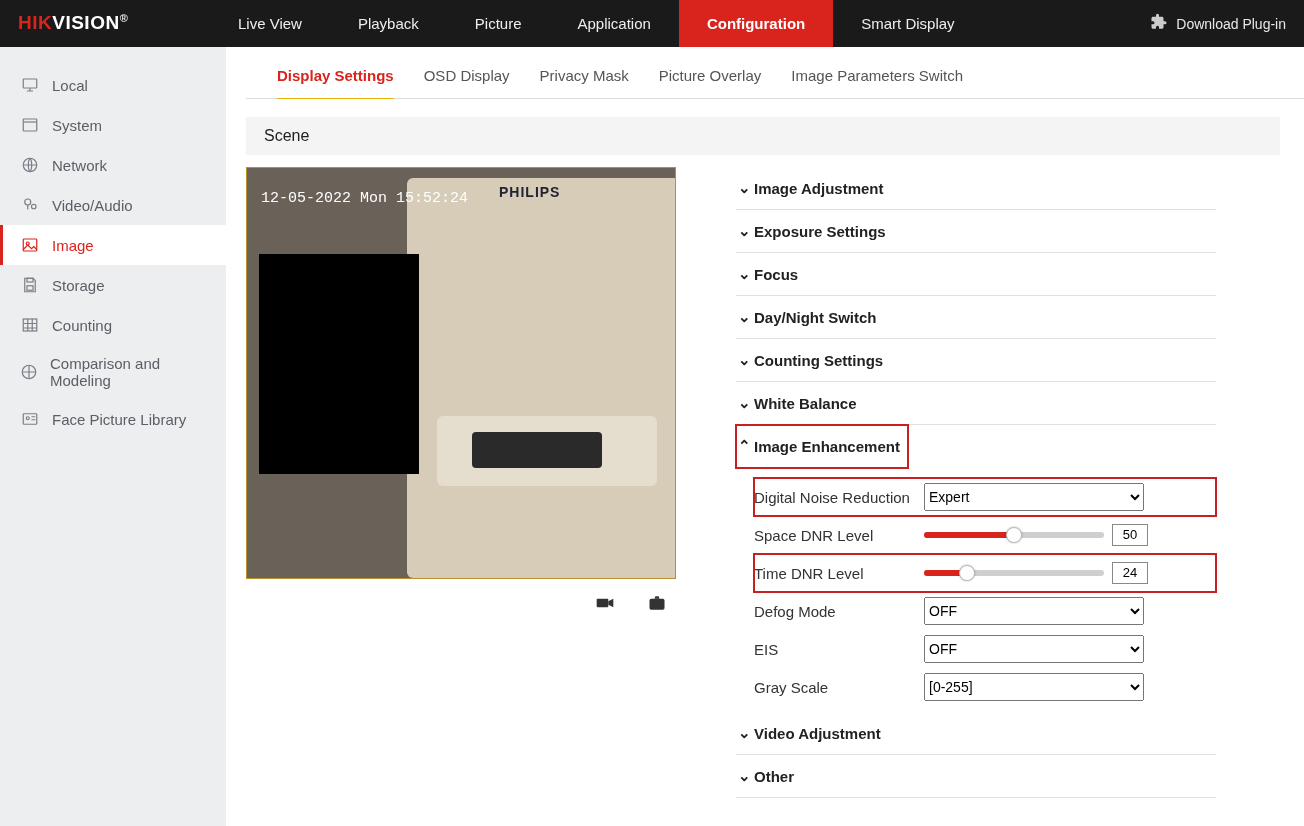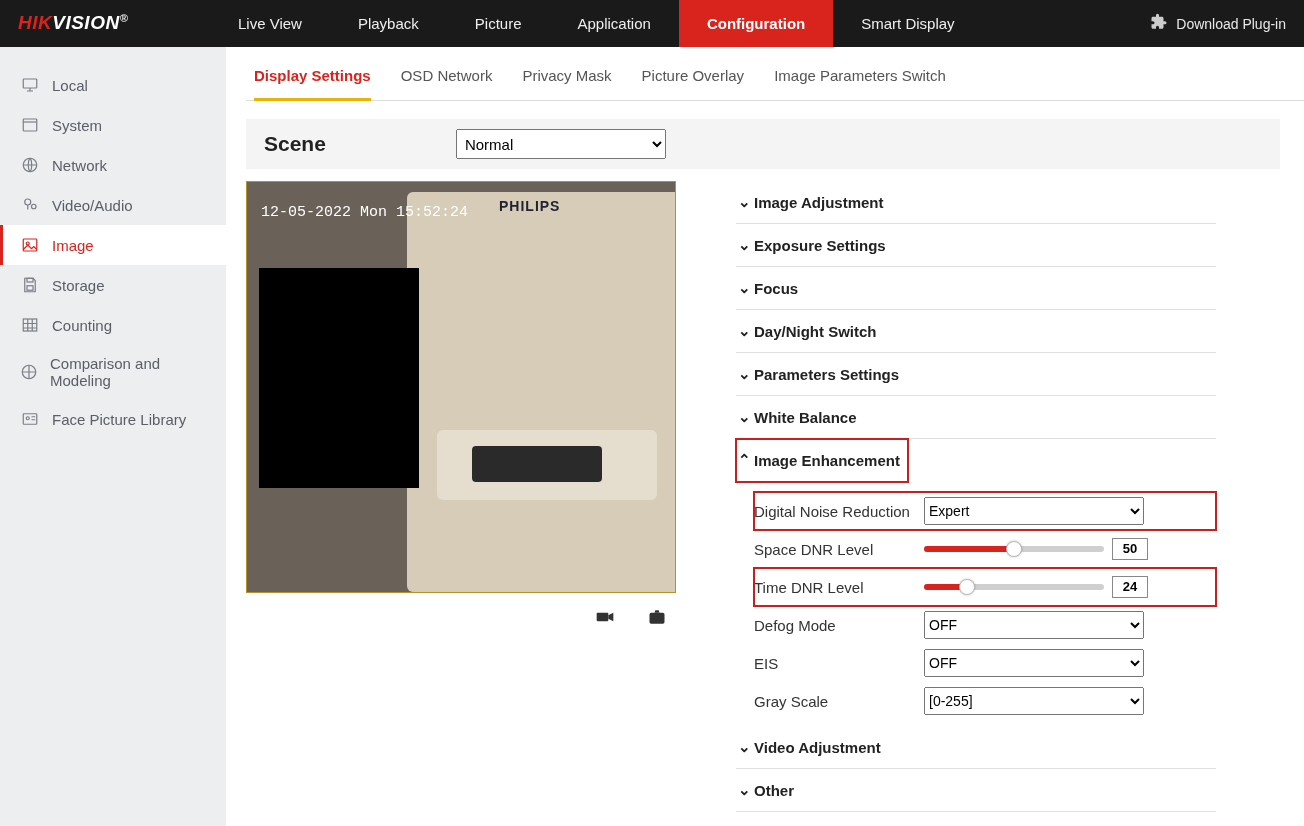--- a/index.html
+++ b/index.html
@@ -1,20 +1,20 @@
 <!DOCTYPE html>
 <html><head>
 <meta charset="utf-8">
 <style>
   * { box-sizing: border-box; margin: 0; padding: 0; font-family: Arial, Helvetica, sans-serif; }
   body { width: 1304px; height: 826px; overflow: hidden; background: #fff; }
 
   
   .topbar { height: 47px; background: #1a1a1a; display: flex; align-items: center; color: #e8e8e8; font-size: 15px; }
-  .logo { width: 210px; padding-left: 18px; font-weight: bold; font-style: italic; font-size: 19px; letter-spacing: .5px; }
+  .logo { width: 210px; padding-left: 18px; font-weight: bold; font-size: 19px; letter-spacing: .5px; }
   .logo .hik { color: #d9241d; }
   .logo .vision { color: #fff; }
   .logo .reg { font-size: 11px; vertical-align: super; }
   .navtabs { display: flex; height: 100%; }
   .navtab { padding: 0 28px; display: flex; align-items: center; cursor: pointer; color: #eee; }
   .navtab.active { background: #d9241d; color: #fff; font-weight: bold; }
   .top-right { margin-left: auto; padding-right: 18px; display: flex; align-items: center; gap: 8px; cursor: pointer; font-size: 14px; }
   .puzzle-icon svg { width: 18px; height: 18px; fill: #ccc; }
 
   
@@ -24,25 +24,25 @@
   .side-item.active { background: #fff; color: #d9241d; border-left: 3px solid #d9241d; padding-left: 17px; }
   .side-item .ico { width: 20px; height: 20px; display:flex; align-items:center; justify-content:center; }
   .side-item .ico svg { width: 18px; height: 18px; fill:none; stroke:#7a7f86; stroke-width:1.6; }
   .side-item.active .ico svg { stroke:#d9241d; fill:none; }
 
   .content { flex:1; background:#fff; padding: 14px 0 0 20px; overflow:auto; }
 
   
   .subtabs { display:flex; gap: 30px; border-bottom: 1px solid #ddd; padding-left: 8px; }
   .subtab { padding: 6px 0 14px 0; color:#555; font-size:15px; cursor:pointer; }
-  .subtab.active { color:#d9241d; font-weight:bold; border-bottom: 3px solid #eab308; margin-bottom:-1px; }
+  .subtab.active { color:#d9241d; font-weight:bold; border-bottom: 1px solid #eab308; margin-bottom:-1px;margin-left:23px; }
 
   
   .scenebar { margin: 18px 0 12px 0; background:#f4f4f4; padding:10px 18px; display:flex; align-items:center; gap: 130px; width: calc(100% - 24px); }
-  .scenebar label { font-weight:bold; font-size:21px; color:#222;text-align:right; }
+  .scenebar label { font-weight:normal; font-size:16px; color:#222;text-align:right; }
   .scenebar select { width:210px; height:30px; font-size:15px; padding:2px 4px; }
 
   
   .row2 { display:flex; gap: 60px; align-items:flex-start; }
   .preview-col { width: 430px; }
   .preview { width: 430px; height: 412px; background:#6a6258; border:1px solid #b8912c; position:relative; overflow:hidden;padding-left:10px; }
   .preview .timestamp { position:absolute; top:22px; left:14px; color:#fff; font-size:15px; font-family: "Courier New", monospace; }
   .preview .label-philips { position:absolute; top:16px; left:252px; color:#223; font-size:14px; letter-spacing:1px; font-weight:600; }
   .preview .monitor { position:absolute; top:10px; left:160px; width:280px; height:400px; background:#d6ccb8; border-radius:6px; }
   .preview .monitor::after{content:"";position:absolute;bottom:92px;left:30px;width:220px;height:70px;background:#e5ddcd;border-radius:6px;}
@@ -54,21 +54,21 @@
   
   .panels { flex:1; max-width:480px; }
   .panel-head { border-bottom:1px solid #e0e0e0; padding:12px 0 12px 2px; display:flex; align-items:center; gap:4px; font-weight:bold; color:#222; font-size:15px; cursor:pointer; }
   .panel-head .chev { width:12px; display:inline-block; }
   .panel-head.hilite { outline:2px solid #c62020; outline-offset:-1px; padding-right:8px; display:inline-flex; }
   .panel-body { padding: 10px 0 6px 18px; }
   .frow { display:flex; align-items:center; height:38px; }
   .frow .lbl { width:170px; color:#333; font-size:15px; }
   .frow select { width:220px; height:28px; font-size:14px; }
   .frow.hilite { outline:2px solid #c62020; outline-offset:-1px; }
-  .slider-wrap { display:flex; align-items:center; gap:8px;font-weight:bold; }
+  .slider-wrap { display:flex; align-items:center; gap:8px; }
   .slider { position:relative; width:180px; height:6px; background:#cfcfcf; border-radius:3px; }
   .slider .fill { position:absolute; left:0; top:0; height:6px; background:#d9241d; border-radius:3px; }
   .slider .thumb { position:absolute; top:-5px; width:16px; height:16px; background:#fff; border:1px solid #bbb; border-radius:50%; box-shadow:0 0 2px rgba(0,0,0,.3); transform:translateX(-8px); }
   .valbox { width:36px; height:22px; border:1px solid #888; font-size:13px; text-align:center; line-height:20px; }
 </style>
 </head>
 <body>
 
 <div class="topbar">
   <div class="logo">
@@ -178,31 +178,28 @@
             <path d="M14 9h5M14 13h5"></path>
           </svg>
         </span>
       <span>Face Picture Library</span>
     </div>
   </div>
 
   <div class="content">
     <div class="subtabs">
       <div class="subtab active">Display Settings</div>
-      <div class="subtab">OSD Network</div>
+      <div class="subtab">OSD Display</div>
       <div class="subtab">Privacy Mask</div>
       <div class="subtab">Picture Overlay</div>
       <div class="subtab">Image Parameters Switch</div>
     </div>
 
     <div class="scenebar">
       <label>Scene</label>
-      <select>
-        <option>Normal</option>
-      </select>
     </div>
 
     <div class="row2">
       <div class="preview-col">
         <div class="preview">
           <div class="monitor"></div>
           <div class="cableport"></div>
           <div class="blackbox"></div>
           <div class="timestamp">12-05-2022 Mon 15:52:24</div>
           <div class="label-philips">PHILIPS</div>
@@ -232,21 +229,21 @@
         <div class="panel-head">
             <span class="chev">⌄</span>
             <span>Focus</span>
           </div>
         <div class="panel-head">
             <span class="chev">⌄</span>
             <span>Day/Night Switch</span>
           </div>
         <div class="panel-head">
             <span class="chev">⌄</span>
-            <span>Parameters Settings</span>
+            <span>Counting Settings</span>
           </div>
         <div class="panel-head">
             <span class="chev">⌄</span>
             <span>White Balance</span>
           </div>
 
         <div>
           <div class="panel-head hilite">
               <span class="chev">⌃</span>
               <span>Image Enhancement</span>

